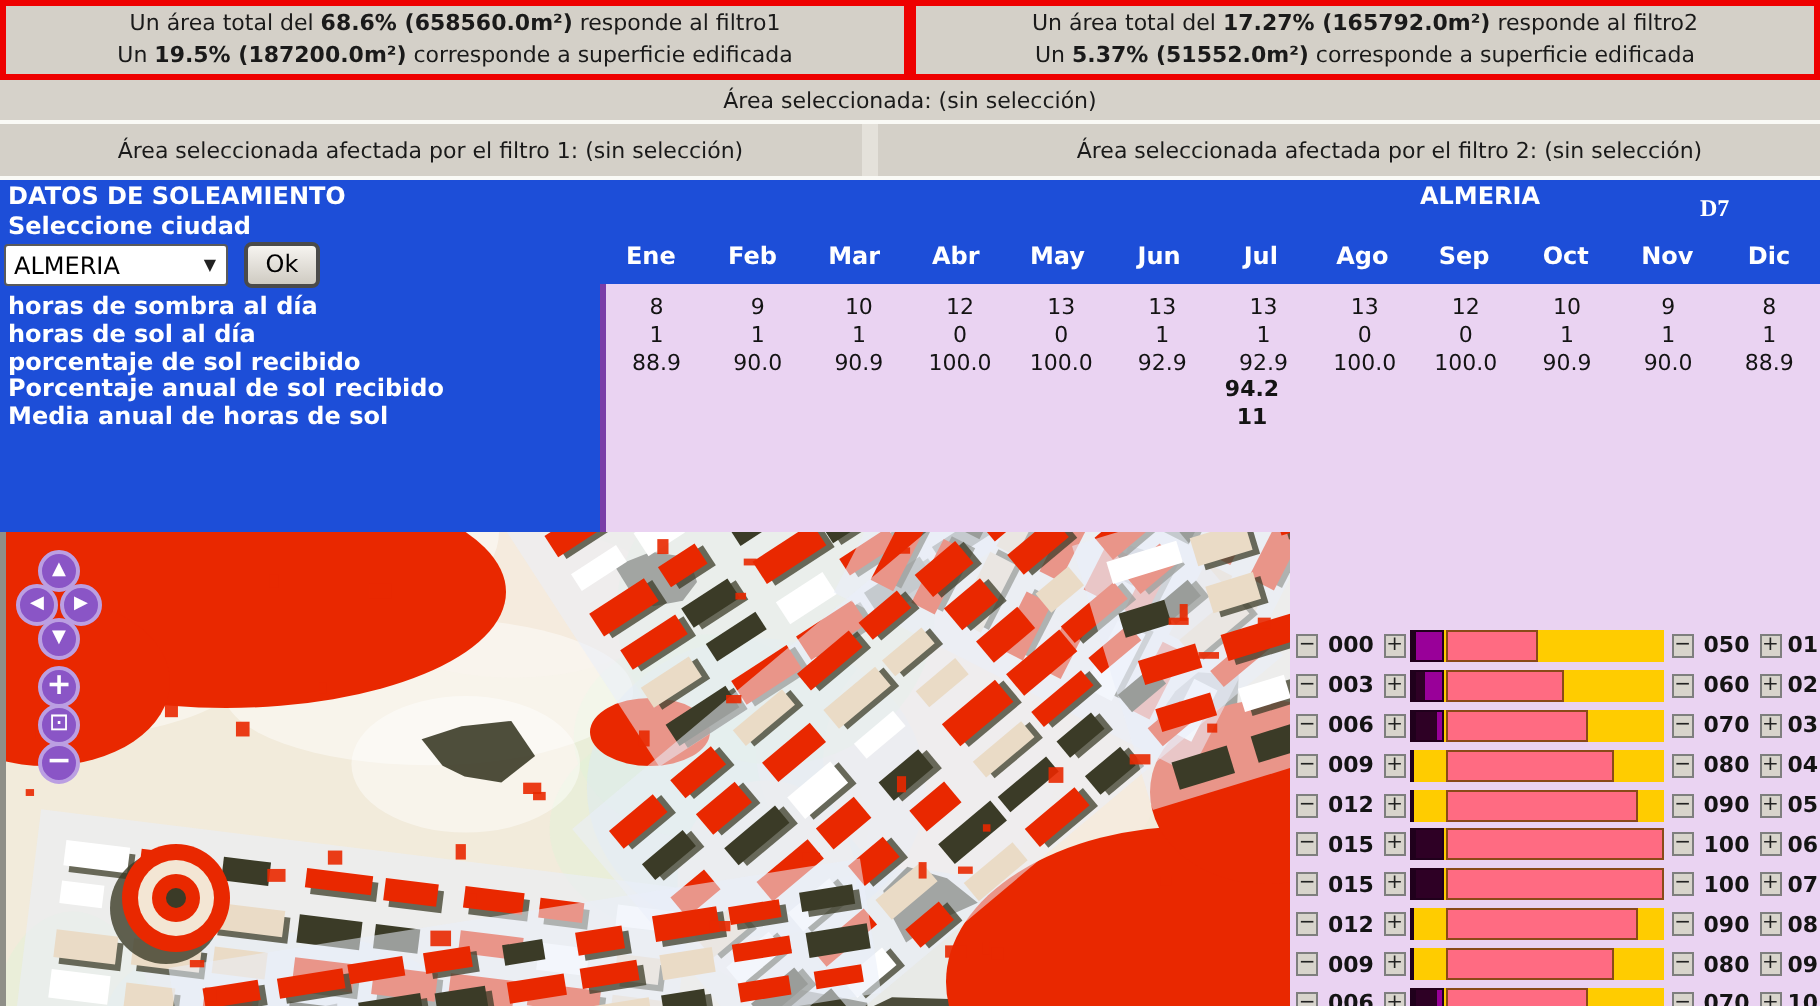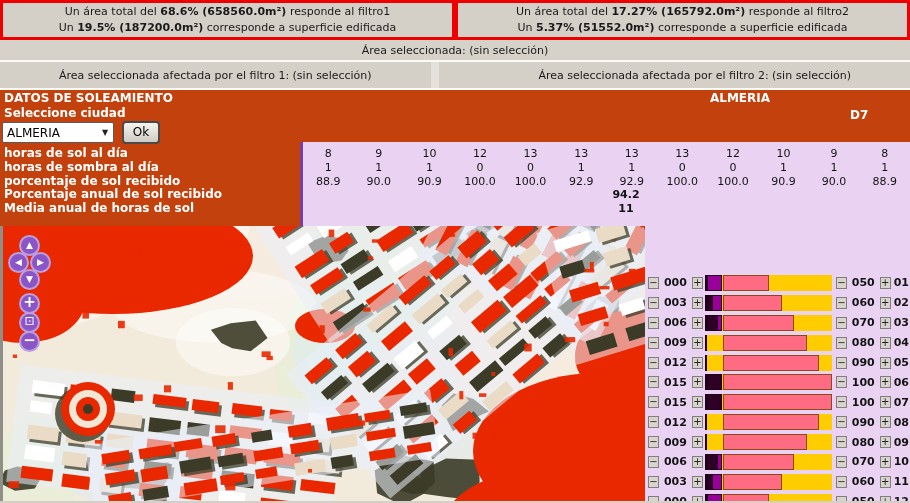--- a/index.html
+++ b/index.html
@@ -23,24 +23,24 @@
     padding-top:4px;border-bottom:2px solid #fafaf6;
   }
   .filter-cells{display:flex;height:26px;background:#e4e1da;border-bottom:2px solid #fafaf6;}
   .filter-cell{
     flex:1;background:#d4d0c8;display:flex;align-items:center;justify-content:center;
     font-size:11px;
   }
   .filter-cell.left{margin-right:4px;}
   .filter-cell.right{margin-left:4px;padding-left:41px;}
   
-  .sun-panel{position:relative;height:136px;background:#c2410c;color:#fff;}
+  .sun-panel{position:relative;height:176px;background:#1d4ed8;color:#fff;}
   .sun-title{position:absolute;left:4px;top:1px;font-size:12px;font-weight:bold;}
   .city-header{position:absolute;left:688px;top:1px;width:104px;text-align:center;font-size:12px;font-weight:bold;}
-  .sheet-code{position:absolute;left:850px;top:18px;font-size:12px;font-weight:bold;}
+  .sheet-code{position:absolute;left:850px;top:7px;font-size:12px;font-weight:bold;font-family:Liberation Serif, serif;}
   .city-label{position:absolute;left:4px;top:16px;font-size:12px;font-weight:bold;}
   .city-select{
     position:absolute;left:2px;top:32px;width:112px;height:21px;background:#fff;
     border:1px solid #5a5a5a;border-radius:2px;display:flex;align-items:center;
     color:#000;font-size:12px;box-sizing:border-box;cursor:default;
   }
   .city-select .txt{flex:1;padding-left:4px;}
   .city-select .arr{width:16px;text-align:center;font-size:8px;color:#222;}
   .ok-btn{
     position:absolute;left:122px;top:31px;width:38px;height:23px;
@@ -108,23 +108,37 @@
 <div class="sun-panel">
   <div class="sun-title">DATOS DE SOLEAMIENTO</div>
   <div class="city-header">ALMERIA</div>
   <div class="sheet-code">D7</div>
   <div class="city-label">Seleccione ciudad</div>
   <div class="city-select">
     <span class="txt">ALMERIA</span>
     <span class="arr">▼</span>
   </div>
   <div class="ok-btn">Ok</div>
+  <div class="months-row">
+      <span class="mcell">Ene</span>
+      <span class="mcell">Feb</span>
+      <span class="mcell">Mar</span>
+      <span class="mcell">Abr</span>
+      <span class="mcell">May</span>
+      <span class="mcell">Jun</span>
+      <span class="mcell">Jul</span>
+      <span class="mcell">Ago</span>
+      <span class="mcell">Sep</span>
+      <span class="mcell">Oct</span>
+      <span class="mcell">Nov</span>
+      <span class="mcell">Dic</span>
+    </div>
   <div class="row-labels">
+      <div>horas de sombra al día</div>
       <div>horas de sol al día</div>
-      <div>horas de sombra al día</div>
       <div>porcentaje de sol recibido</div>
       <div>Porcentaje anual de sol recibido</div>
       <div>Media anual de horas de sol</div>
     </div>
   <div class="values-area">
       <div class="vrow">
         <span class="vcell">8</span>
         <span class="vcell">9</span>
         <span class="vcell">10</span>
         <span class="vcell">12</span>

